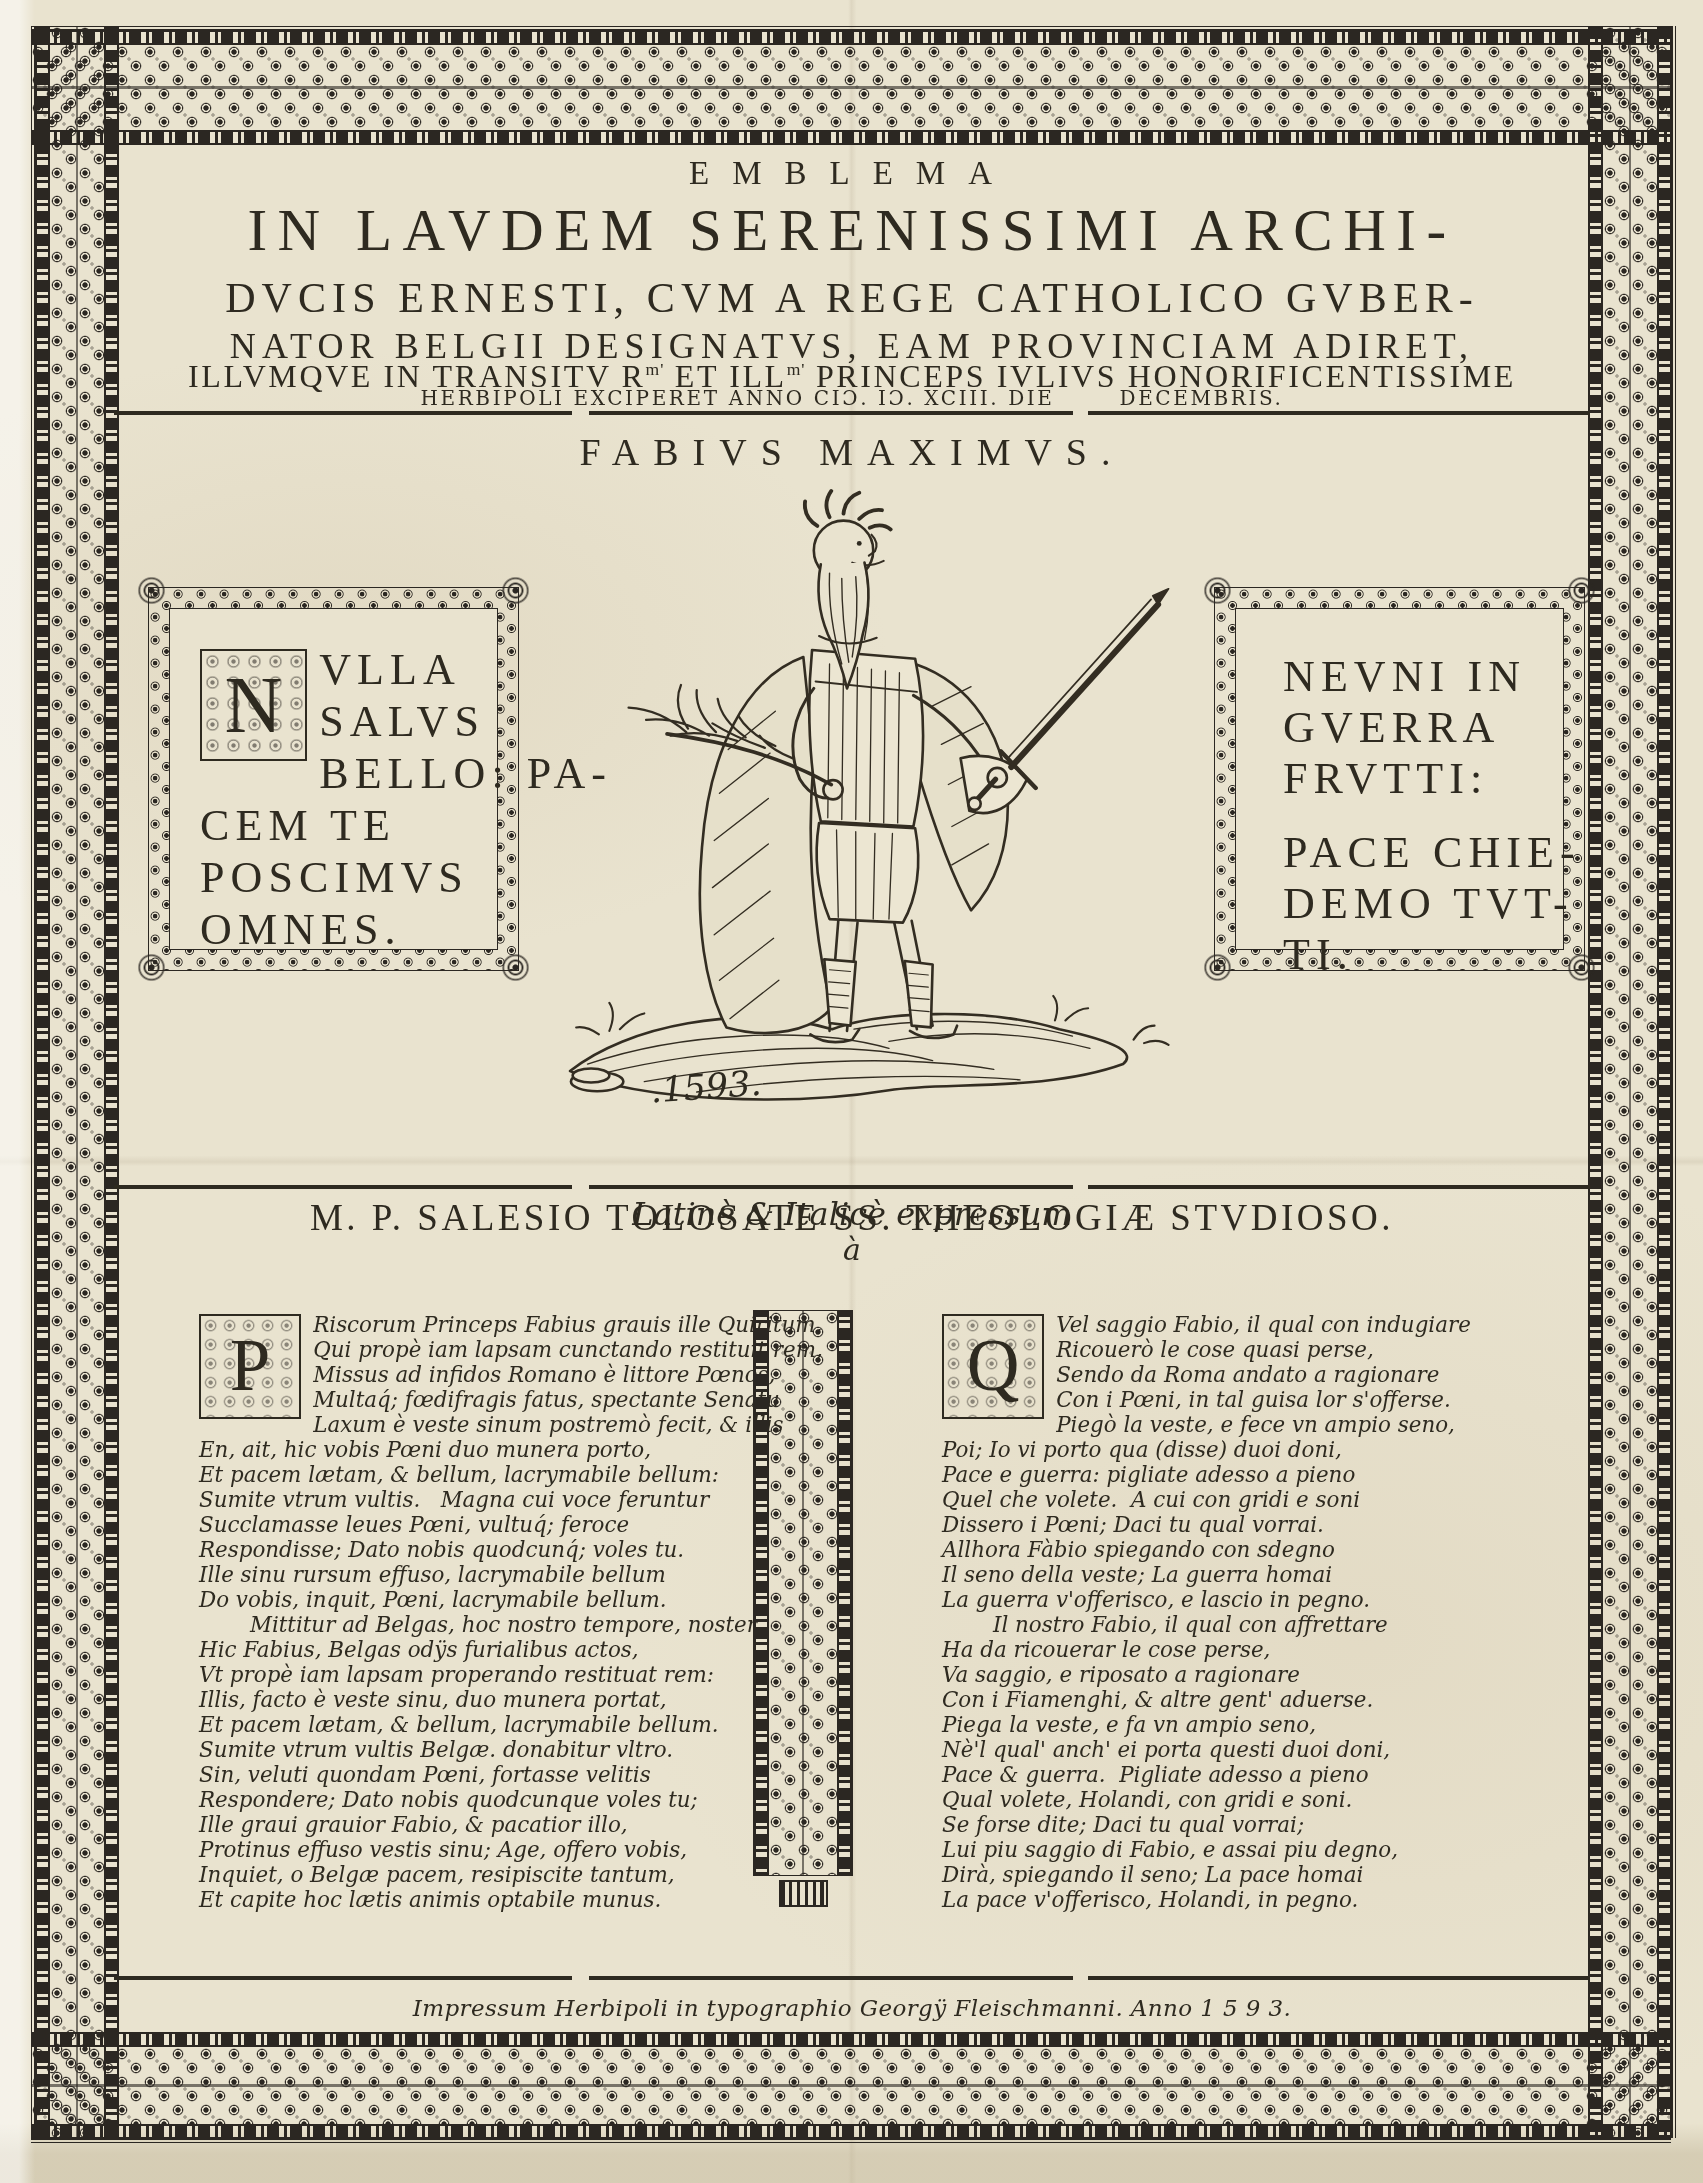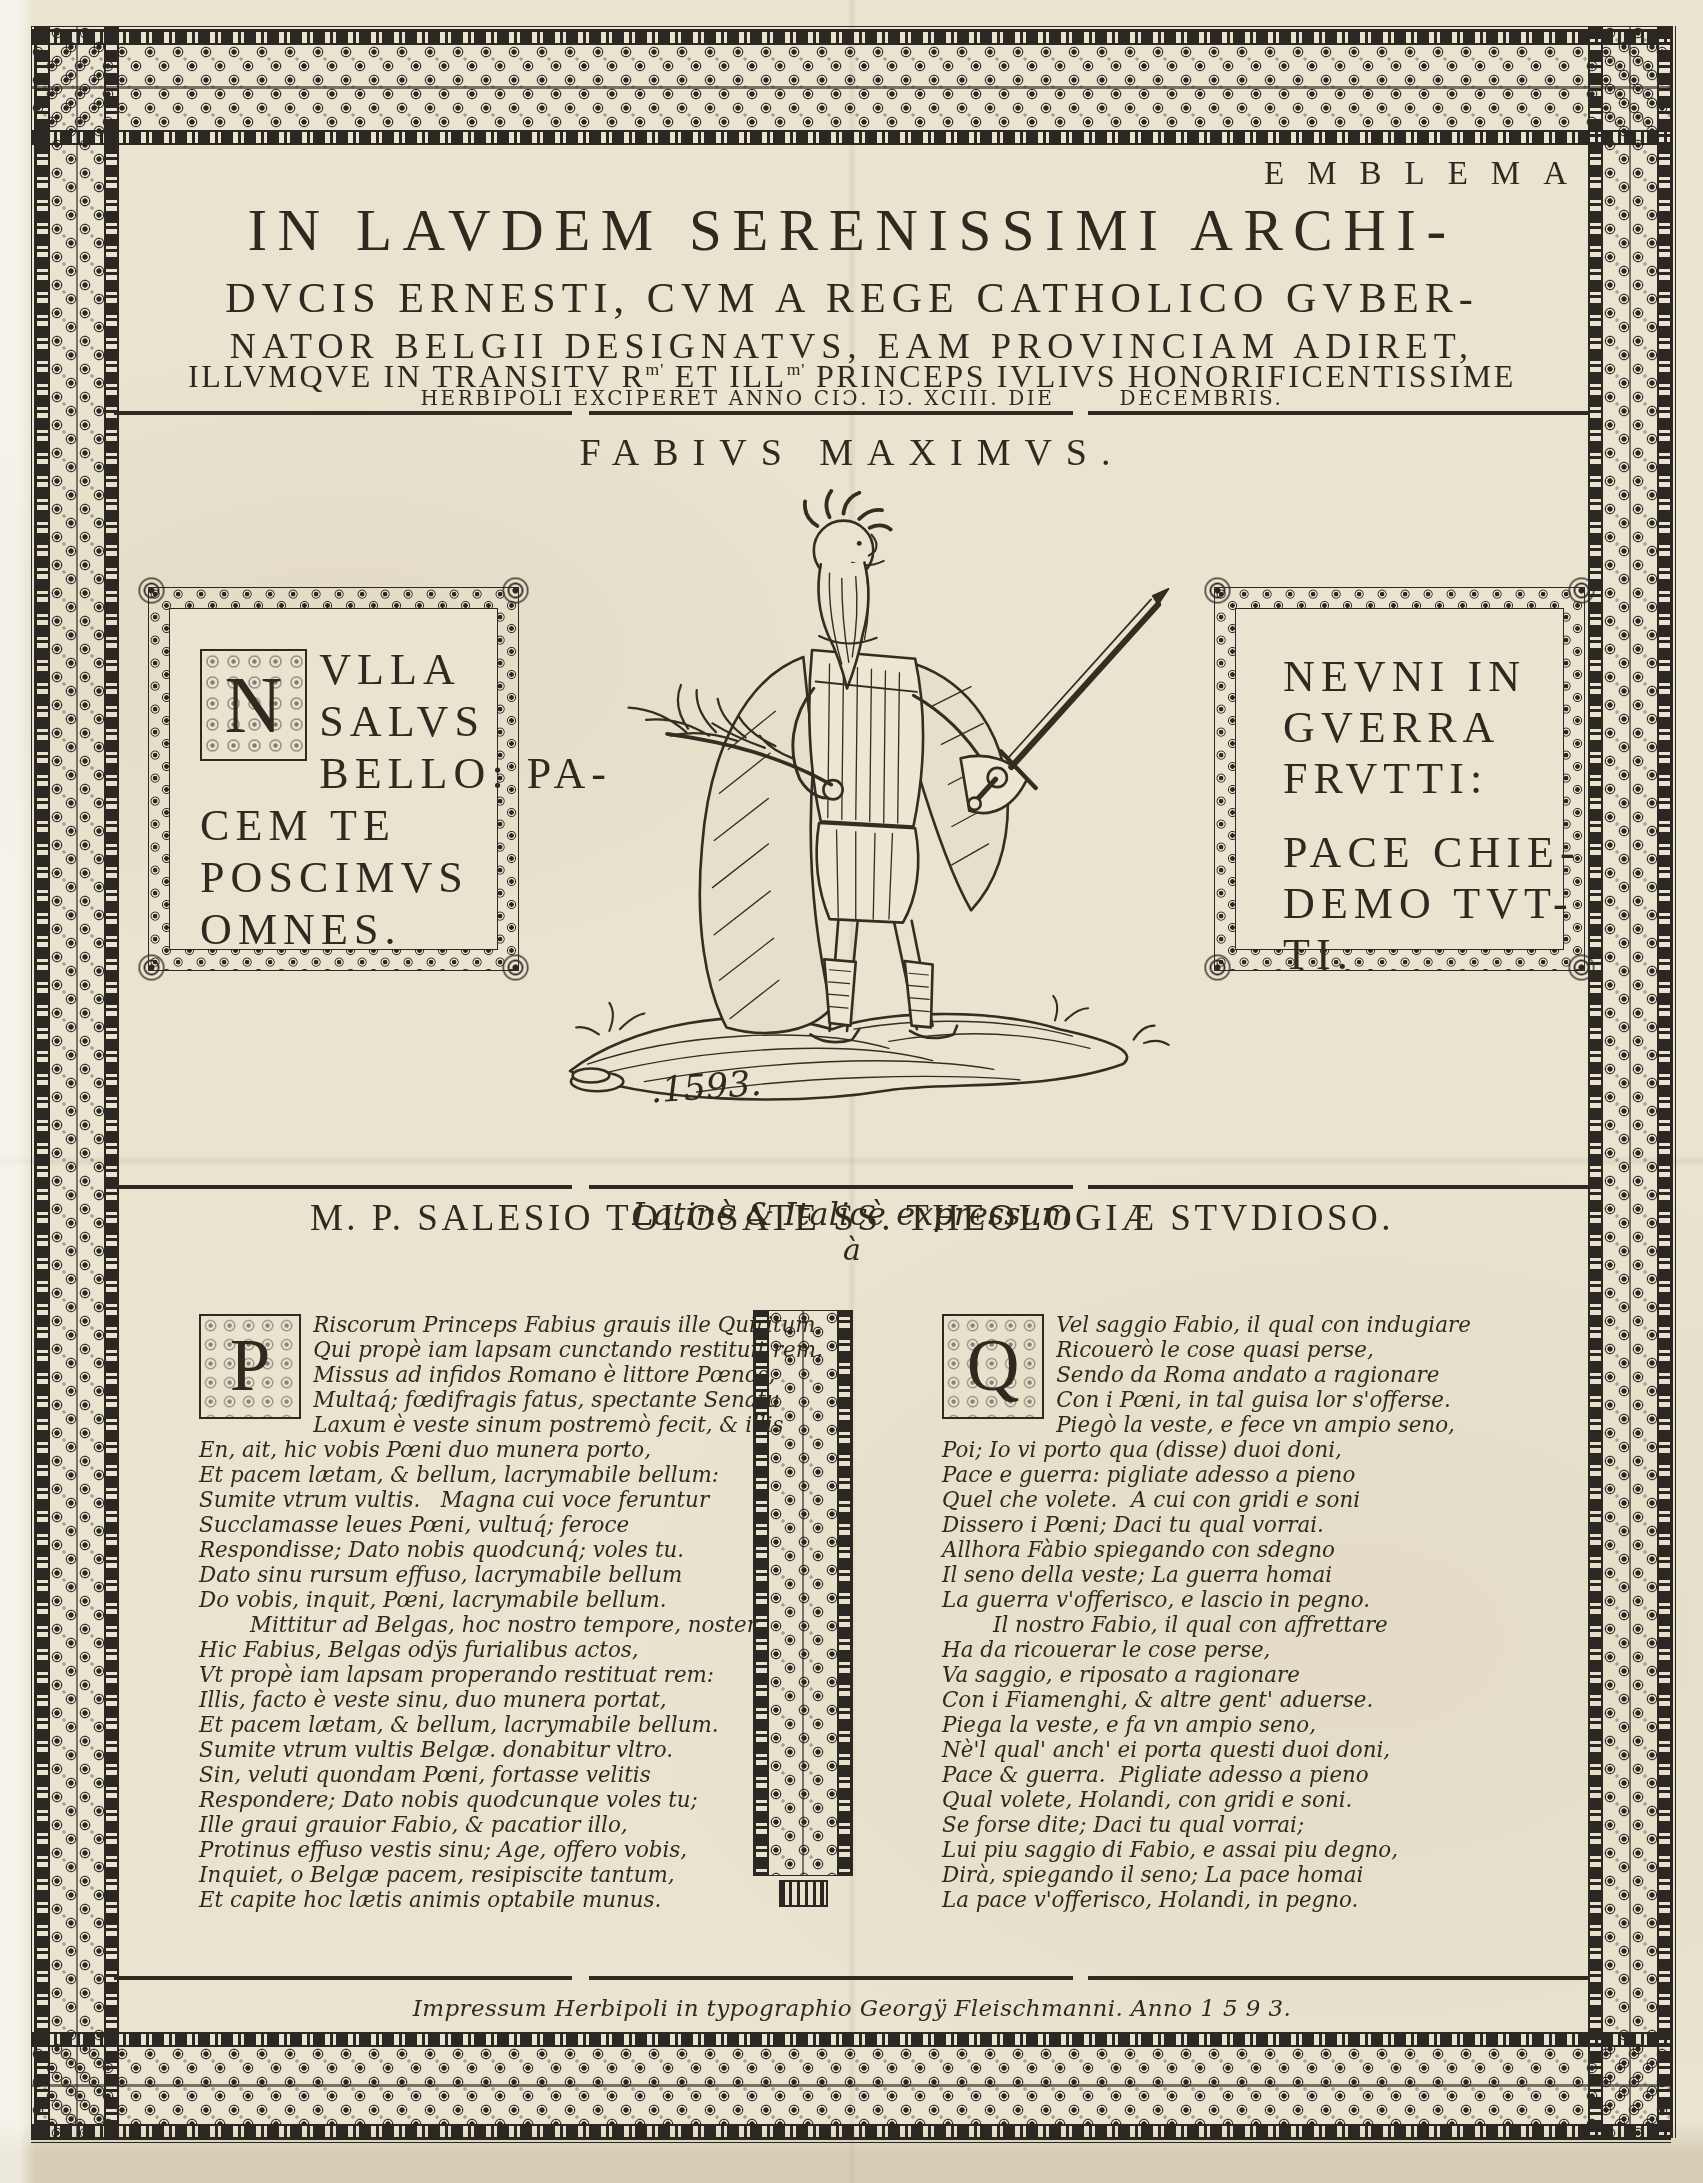--- a/index.html
+++ b/index.html
@@ -43,21 +43,21 @@
       radial-gradient(circle at 21px 21px, transparent 3.8px, var(--bord) 4.5px, transparent 5.8px),
       radial-gradient(circle at 14px 14px, rgba(43,39,34,.35) 1.4px, transparent 2.1px);
     background-size:100% 100%,28px 28px,28px 28px,28px 28px,28px 28px,28px 28px;}
   .frame{position:absolute;display:flex;}
   #frame-top{left:31px;top:26px;width:1640px;height:115px;flex-direction:column;border-top:4.4px double var(--bord);}
   #frame-bottom{left:31px;top:2032px;width:1640px;height:107px;flex-direction:column;border-bottom:4.4px double var(--bord);}
   #frame-left{left:31px;top:26px;width:84px;height:2112px;flex-direction:row;border-left:4.4px double var(--bord);}
   #frame-right{left:1588px;top:26px;width:84px;height:2112px;flex-direction:row;border-right:4.4px double var(--bord);}
   
   .ctr{position:absolute;left:114px;width:1476px;text-align:center;white-space:nowrap;}
-  #h-line1{top:155px;font-size:33px;letter-spacing:23px;text-align:right;}
+  #h-line1{top:155px;font-size:33px;letter-spacing:23px;}
   #h-line2{top:196px;font-size:59px;letter-spacing:10.5px;}
   #h-line3{top:274px;font-size:42px;letter-spacing:6.1px;}
   #h-line4{top:325px;font-size:36px;letter-spacing:6.1px;}
   #h-line5{top:358px;font-size:32px;letter-spacing:2.6px;}
   #h-line5 sup{font-size:.55em;letter-spacing:0.9px;}
   #h-line6{top:386px;font-size:20px;letter-spacing:2.6px;font-family:"DejaVu Serif",serif;}
   .gap-spacer{display:inline-block;width:65px;}
   .rule{position:absolute;left:114px;width:1476px;height:4.4px;background:
     linear-gradient(90deg,var(--ink) 0 31%, transparent 31% 32.2%, var(--ink) 32.2% 65%, transparent 65% 66%, var(--ink) 66% 100%);}
   #rule1{top:411px;}
@@ -268,21 +268,21 @@
         <div class="poem-line">Riscorum Princeps Fabius grauis ille Quiritum,</div>
         <div class="poem-line">Qui propè iam lapsam cunctando restituit rem,</div>
         <div class="poem-line">Missus ad infidos Romano è littore Pœnos,</div>
         <div class="poem-line">Multaq́; fœdifragis fatus, spectante Senatu</div>
         <div class="poem-line">Laxum è veste sinum postremò fecit, &amp; illis</div>
         <div class="poem-line">En, ait, hic vobis Pœni duo munera porto,</div>
         <div class="poem-line">Et pacem lætam, &amp; bellum, lacrymabile bellum:</div>
         <div class="poem-line">Sumite vtrum vultis.   Magna cui voce feruntur</div>
         <div class="poem-line">Succlamasse leues Pœni, vultuq́; feroce</div>
         <div class="poem-line">Respondisse; Dato nobis quodcunq́; voles tu.</div>
-        <div class="poem-line">Dato sinu rursum effuso, lacrymabile bellum</div>
+        <div class="poem-line">Ille sinu rursum effuso, lacrymabile bellum</div>
         <div class="poem-line">Do vobis, inquit, Pœni, lacrymabile bellum.</div>
         <div class="poem-line indent">Mittitur ad Belgas, hoc nostro tempore, noster</div>
         <div class="poem-line">Hic Fabius, Belgas odÿs furialibus actos,</div>
         <div class="poem-line">Vt propè iam lapsam properando restituat rem:</div>
         <div class="poem-line">Illis, facto è veste sinu, duo munera portat,</div>
         <div class="poem-line">Et pacem lætam, &amp; bellum, lacrymabile bellum.</div>
         <div class="poem-line">Sumite vtrum vultis Belgæ. donabitur vltro.</div>
         <div class="poem-line">Sin, veluti quondam Pœni, fortasse velitis</div>
         <div class="poem-line">Respondere; Dato nobis quodcunque voles tu;</div>
         <div class="poem-line">Ille graui grauior Fabio, &amp; pacatior illo,</div>

